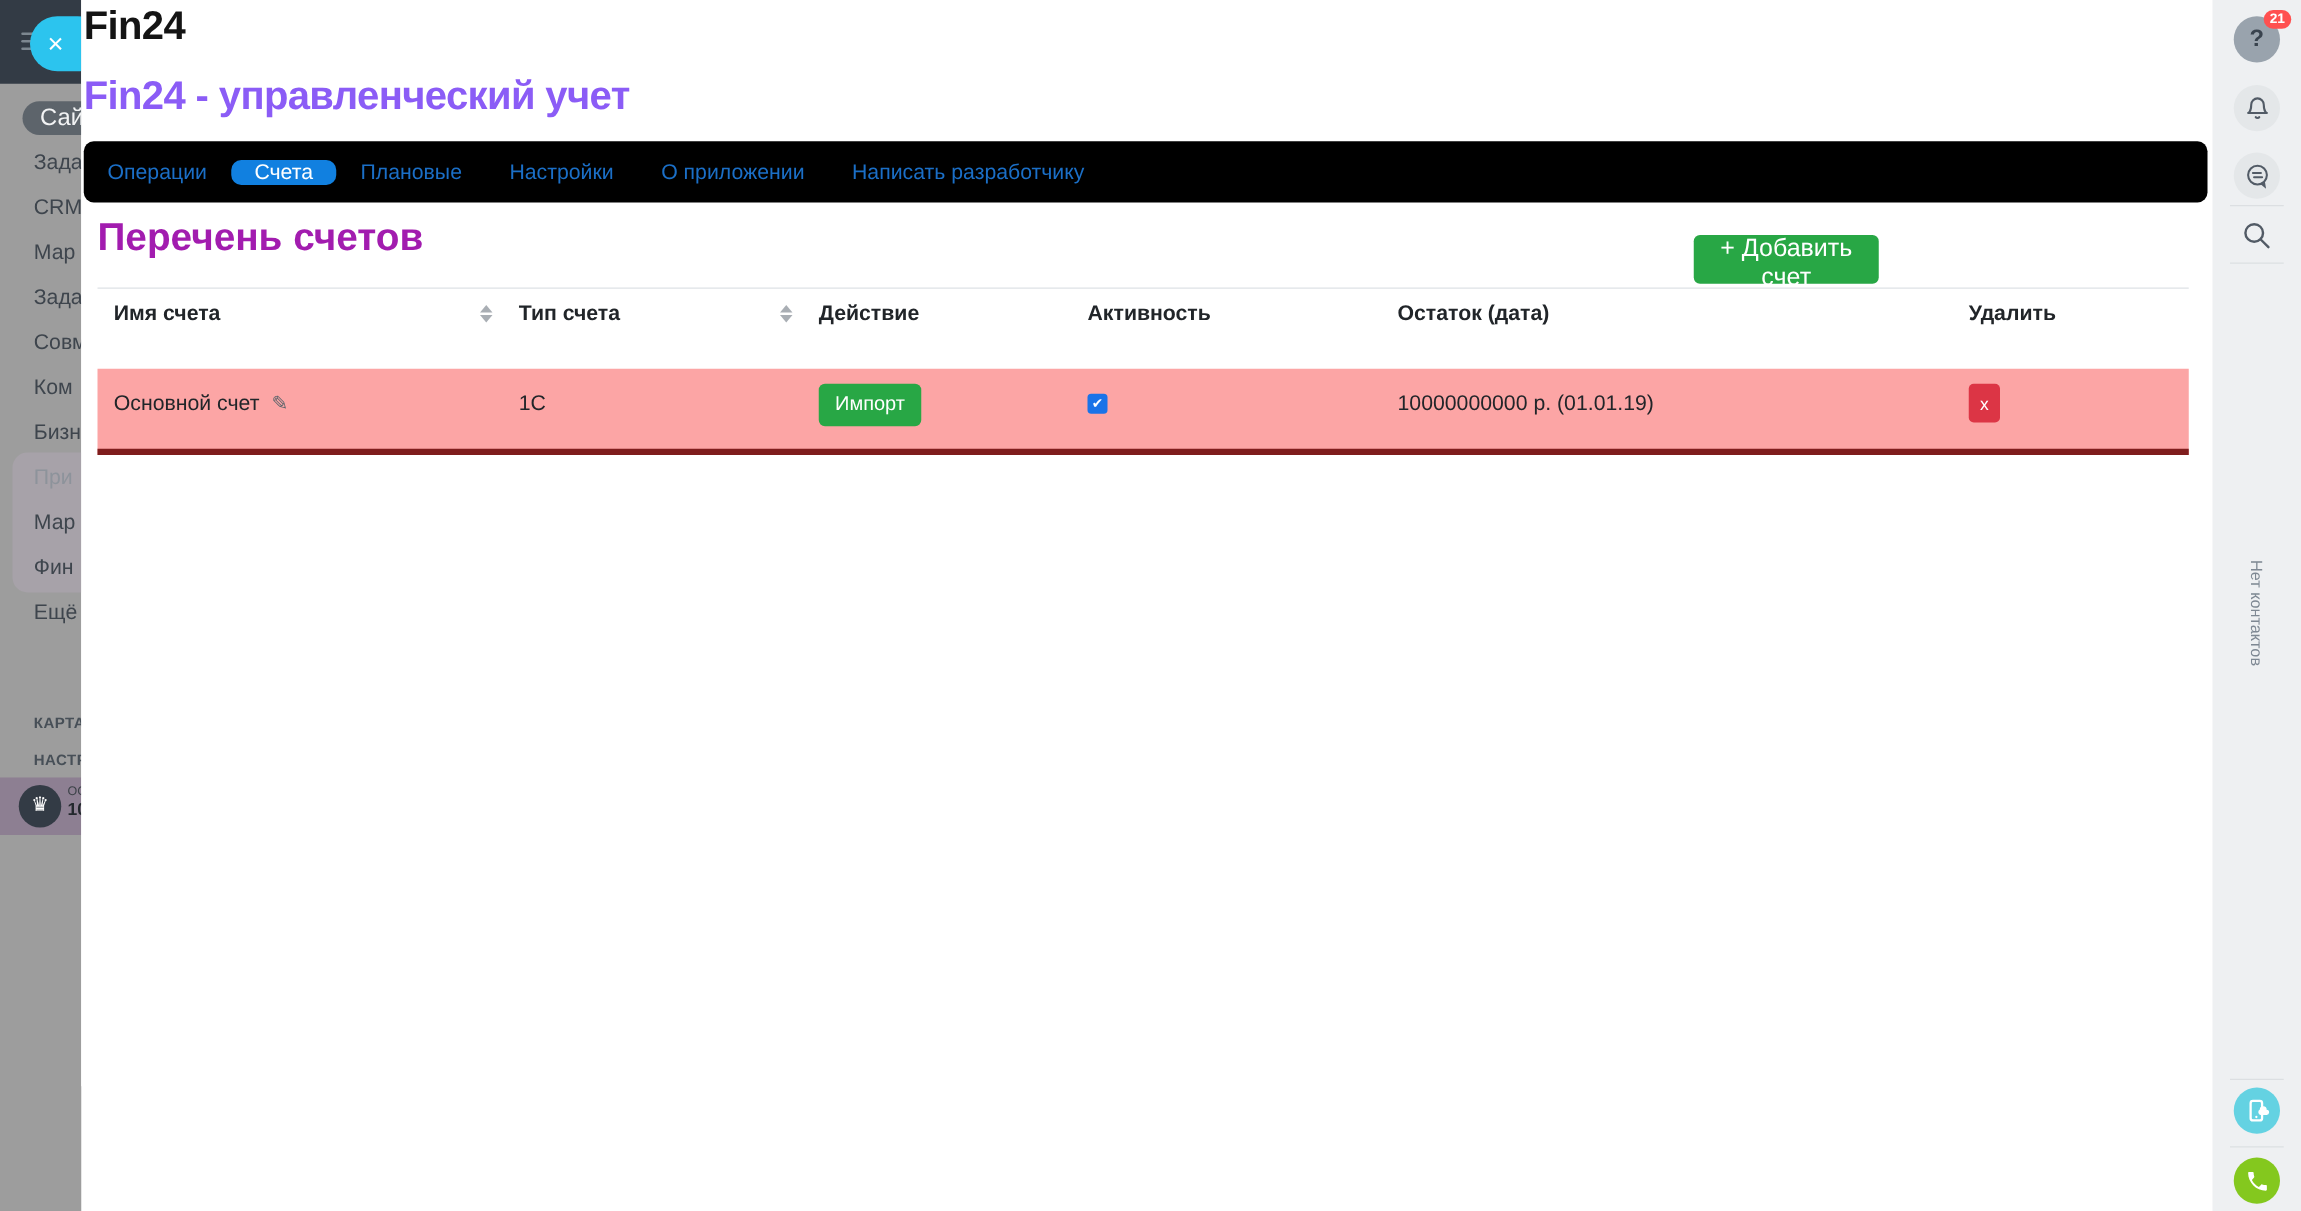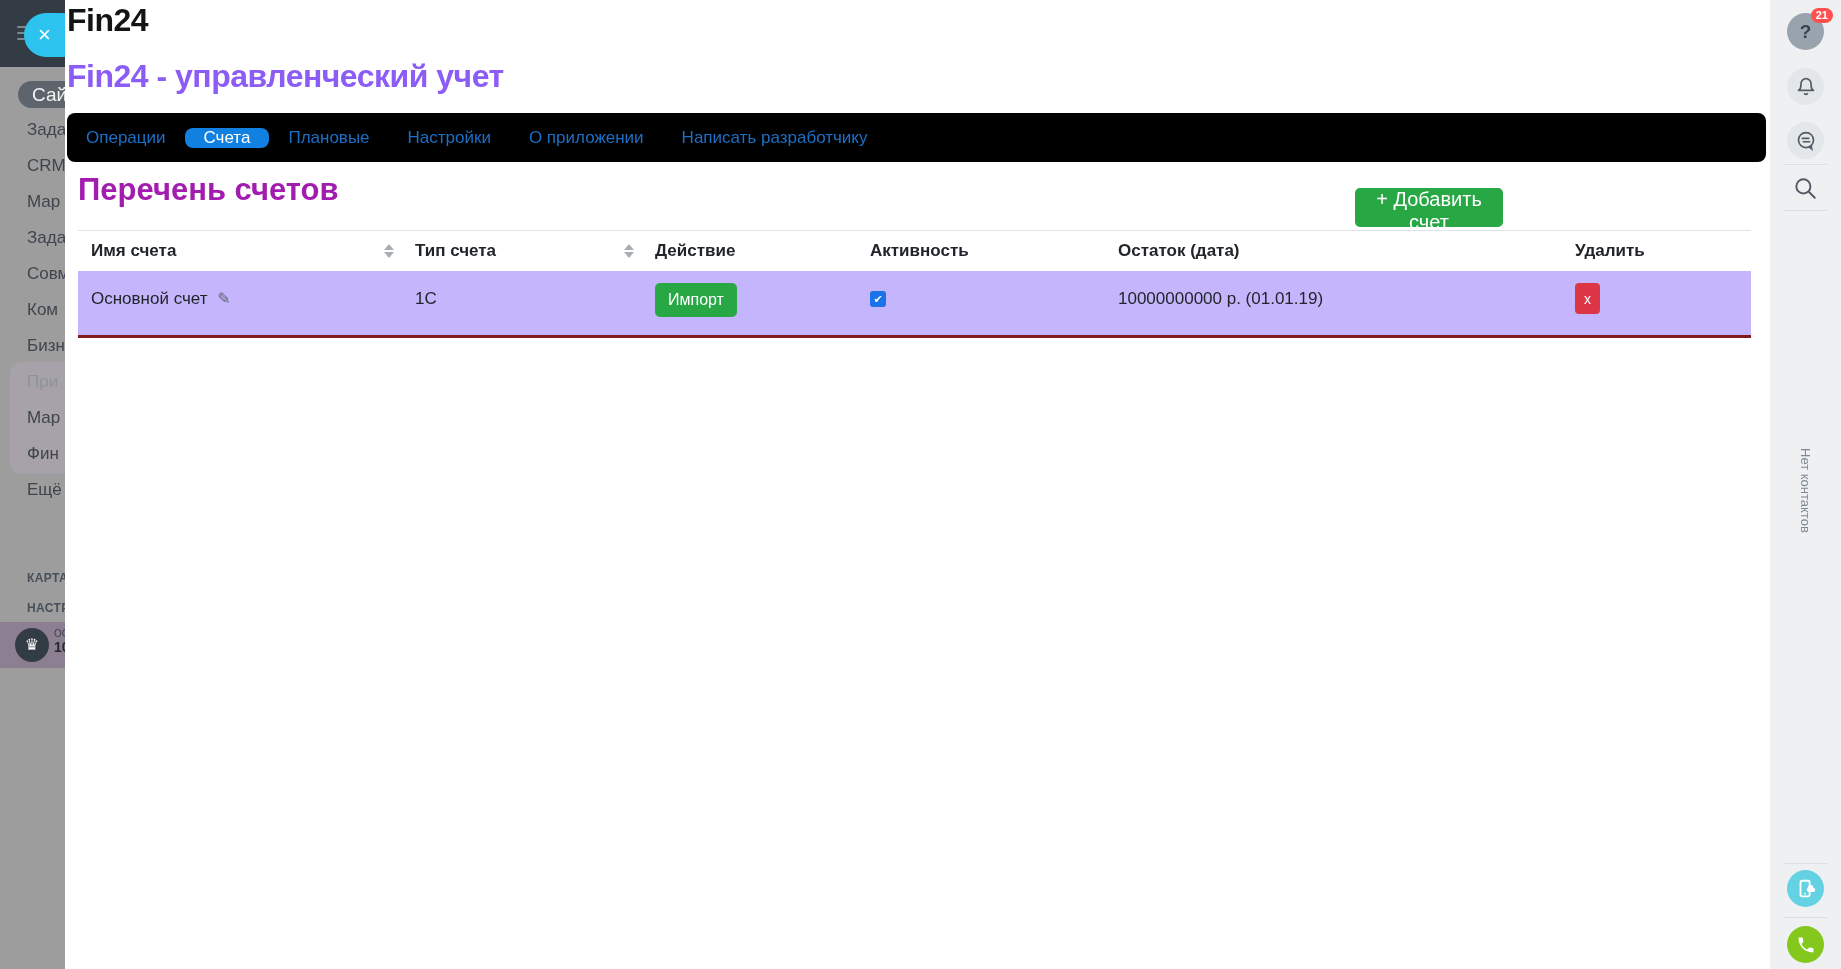--- a/index.html
+++ b/index.html
@@ -32,21 +32,21 @@
   .tabbar { position:absolute; left:2px; top:113px; width:1699px; height:49px; background:#000000; border-radius:8px; display:flex; align-items:center; }
   .tab { display:flex; align-items:center; padding:0 19px; font-size:17px; color:#1b6fc7; text-decoration:none; border-radius:8px; cursor:pointer; }
   .tab.active { background:#1180e0; color:#fff; }
 
   .section-title { position:absolute; left:13px; top:172px; font-size:31px; font-weight:700; color:#a21caf; }
   .add-btn { position:absolute; left:1290px; top:172px; width:148px; height:39px; background:#28a745; color:#fff; border:none; border-radius:5px; font-size:20px; cursor:pointer; font-family:inherit;margin-top:16px; }
 
   .table { position:absolute; left:13px; top:230px; width:1673px; border-top:1px solid #dee2e6; font-size:17px; color:#212529; }
   .trow { display:flex; }
   .thead .cell { font-weight:bold; padding:10px 13px; }
-  .tbody .trow { background:#c4b5fd; border-bottom:3px solid #7f1d1d; }
+  .tbody .trow { background:#fca5a5; border-bottom:5px solid #7f1d1d;margin-top:24px; }
   .tbody .cell { padding:18px 13px; }
   .cell { position:relative; }
   .c1 { width:324px; } .c2 { width:240px; } .c3 { width:215px; }
   .c4 { width:248px; } .c5 { width:457px; } .c6 { width:189px; }
 
   .sort { position:absolute; right:8px; top:50%; transform:translateY(-50%); display:inline-flex; flex-direction:column; gap:2px; cursor:pointer; }
   .sort i { width:0; height:0; border-left:5px solid transparent; border-right:5px solid transparent; }
   .sort .up { border-bottom:6px solid #a9aeb4; }
   .sort .down { border-top:6px solid #a9aeb4; }
 

